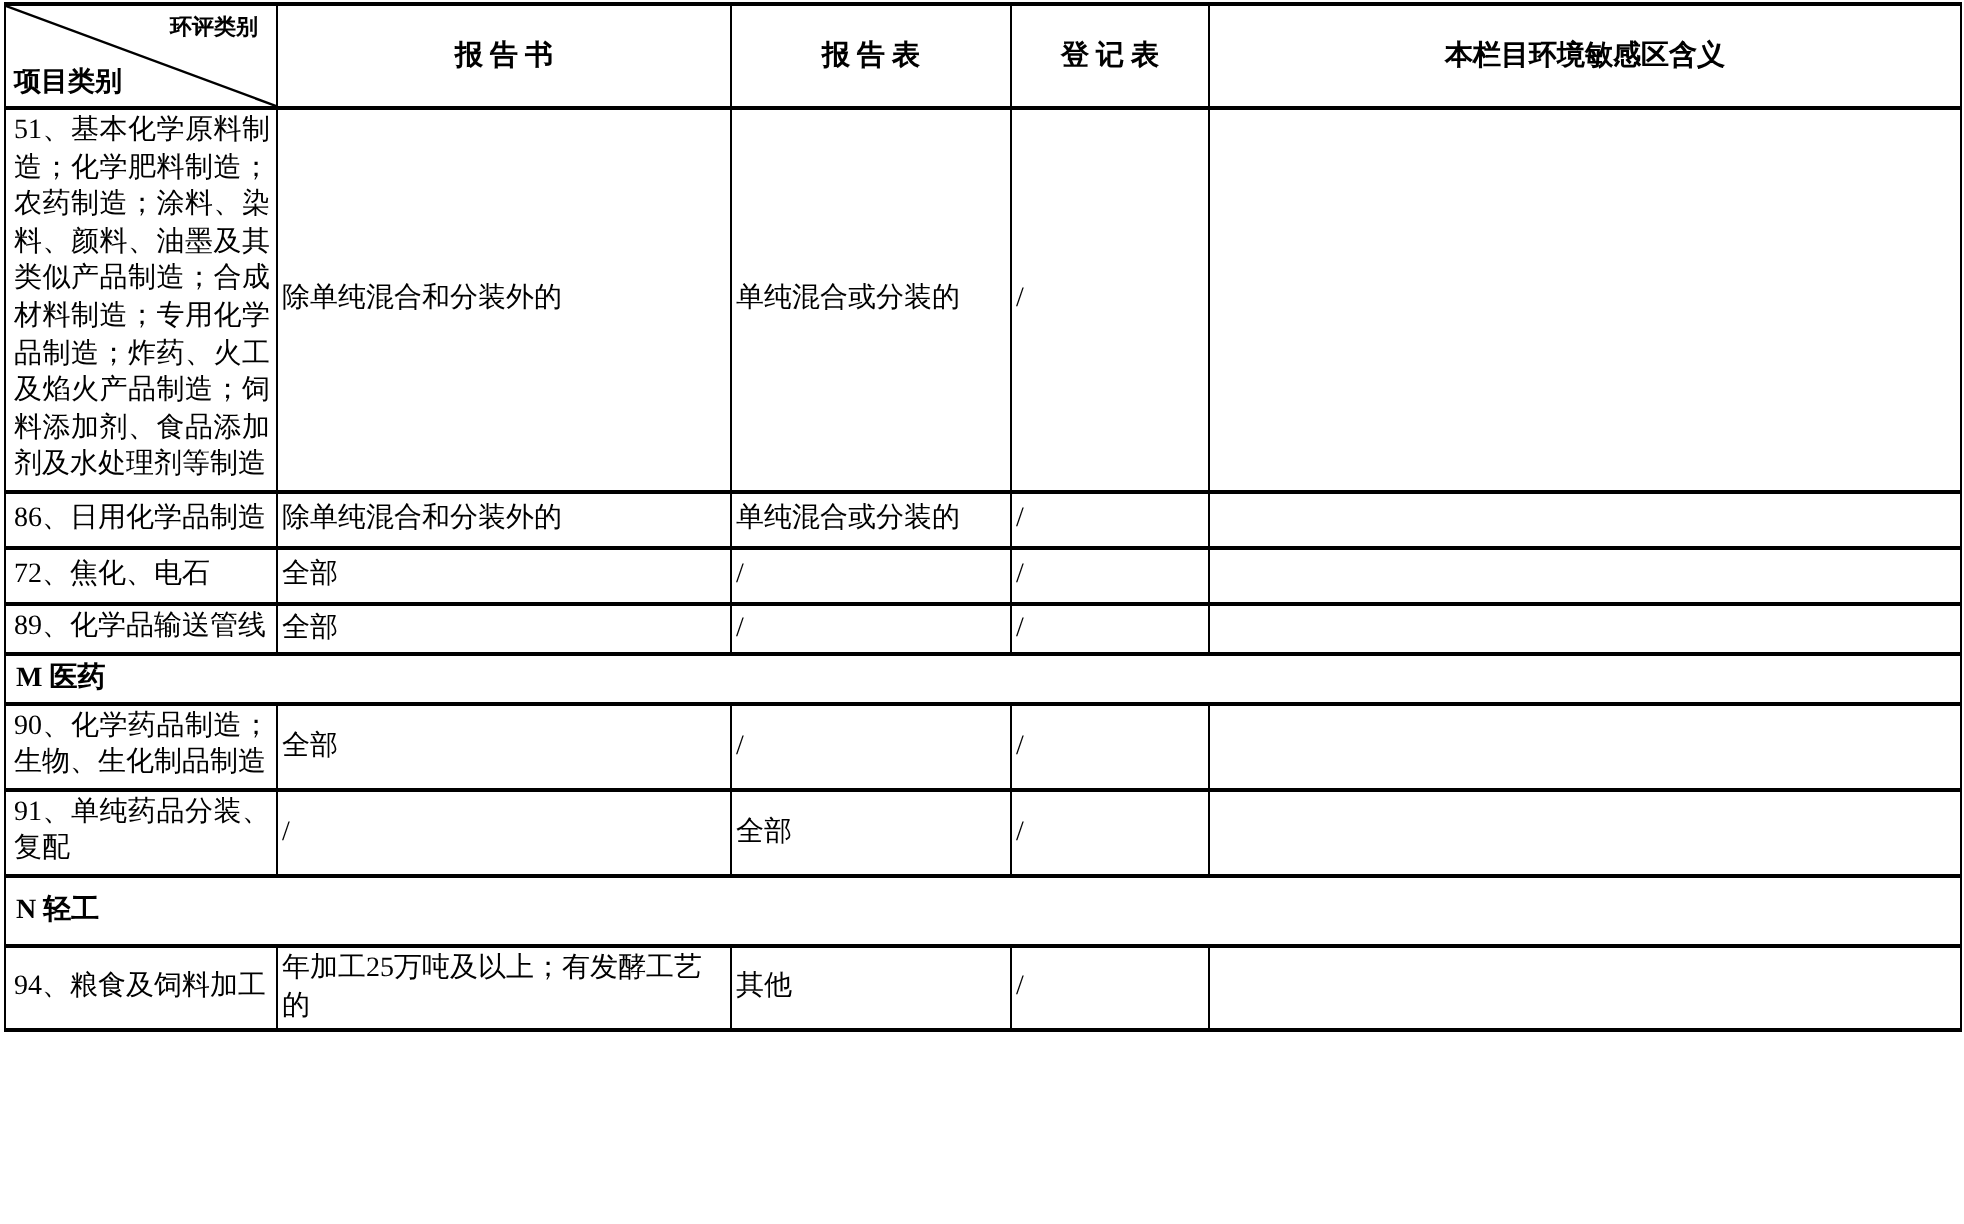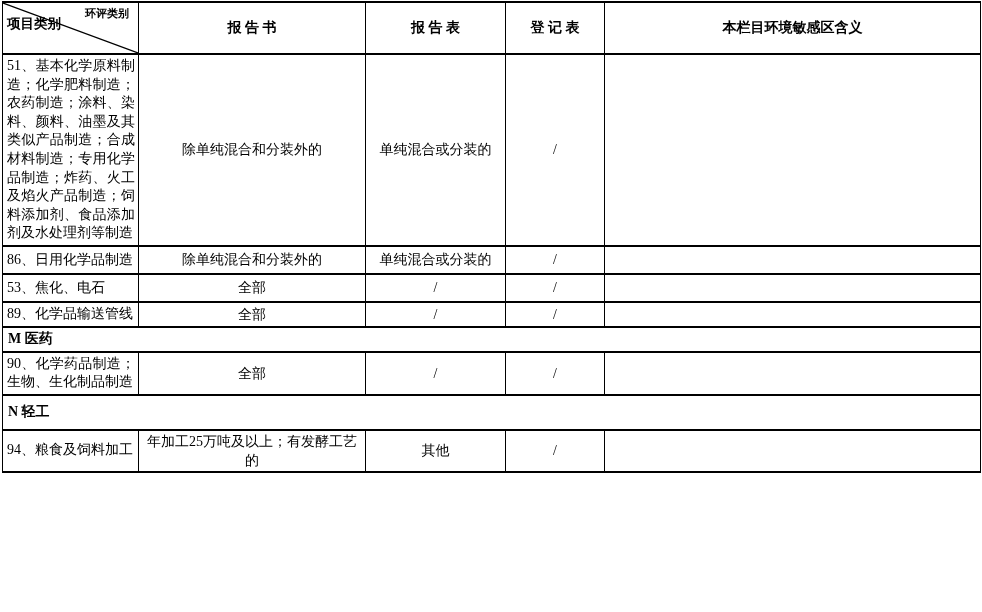--- a/index.html
+++ b/index.html
@@ -37,21 +37,20 @@
     padding: 16px;
   }
   td { font-size: 14px; }
   .cat-cell {
     text-align: justify;
     vertical-align: middle;
     padding: 2px 3px 2px 4px;
     line-height: 18.6px;
   }
   .mid-cell {
-    text-align: center;
     vertical-align: middle;
     padding: 1px 2px;
     line-height: 19px;
   }
   .section-cell {
     font-weight: bold;
     text-align: left;
     vertical-align: middle;
     font-size: 14px;
     padding: 2px 2px 2px 5px;
@@ -67,21 +66,21 @@
     display: block;
   }
   .diag .diag-top {
     position: absolute;
     top: 3px; right: 9px;
     font-size: 11px;
     font-weight: bold;
   }
   .diag .diag-bottom {
     position: absolute;
-    bottom: 20px; left: 4px;
+    bottom: 3px; left: 4px;
     font-size: 13.5px;
     font-weight: bold;
   }
 </style>
 </head>
 <body>
 
 <table class="doc-table">
   <colgroup>
     <col style="width:136px">
@@ -114,21 +113,21 @@
         <td class="mid-cell"></td>
       </tr>
       <tr style="height: 28px; margin-left: 44px;">
         <td class="cat-cell">86、日用化学品制造</td>
         <td class="mid-cell">除单纯混合和分装外的</td>
         <td class="mid-cell">单纯混合或分装的</td>
         <td class="mid-cell">/</td>
         <td class="mid-cell"></td>
       </tr>
       <tr style="height: 28px;">
-        <td class="cat-cell">53、焦化、电石</td>
+        <td class="cat-cell">72、焦化、电石</td>
         <td class="mid-cell">全部</td>
         <td class="mid-cell">/</td>
         <td class="mid-cell">/</td>
         <td class="mid-cell"></td>
       </tr>
       <tr style="height: 20px;">
         <td class="cat-cell">89、化学品输送管线</td>
         <td class="mid-cell">全部</td>
         <td class="mid-cell">/</td>
         <td class="mid-cell">/</td>
@@ -137,20 +136,27 @@
       <tr style="height: 25px;">
         <td colspan="5" class="section-cell">M 医药</td>
       </tr>
       <tr style="height: 43px;">
         <td class="cat-cell">90、化学药品制造；生物、生化制品制造</td>
         <td class="mid-cell">全部</td>
         <td class="mid-cell">/</td>
         <td class="mid-cell">/</td>
         <td class="mid-cell"></td>
       </tr>
+      <tr style="height: 43px;">
+        <td class="cat-cell">91、单纯药品分装、复配</td>
+        <td class="mid-cell">/</td>
+        <td class="mid-cell">全部</td>
+        <td class="mid-cell">/</td>
+        <td class="mid-cell"></td>
+      </tr>
       <tr style="height: 35px;">
         <td colspan="5" class="section-cell">N 轻工</td>
       </tr>
       <tr style="height: 42px;">
         <td class="cat-cell">94、粮食及饲料加工</td>
         <td class="mid-cell">年加工25万吨及以上；有发酵工艺的</td>
         <td class="mid-cell">其他</td>
         <td class="mid-cell">/</td>
         <td class="mid-cell"></td>
       </tr>

